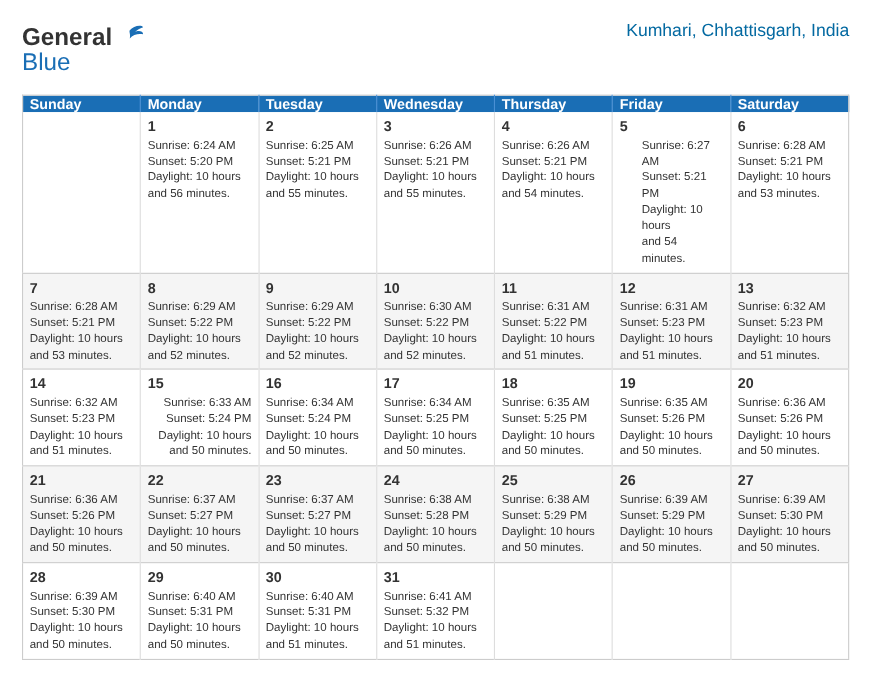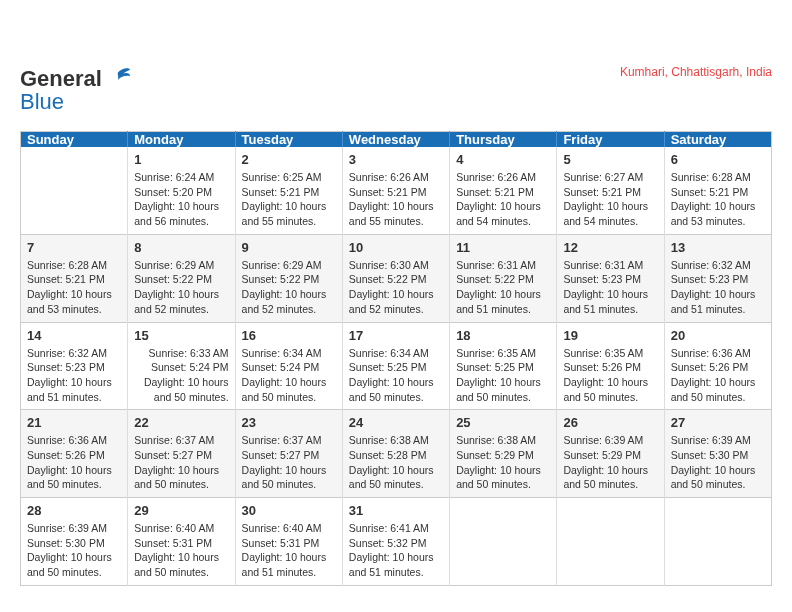--- a/index.html
+++ b/index.html
@@ -8,42 +8,41 @@
       background: #fff;
       width: 792px;
       min-height: 612px;
       padding: 20px;
     }
     .header {
       display: flex;
       justify-content: space-between;
       align-items: flex-start;
       margin-bottom: 16px;
-      margin-top: 45px;
     }
     .logo {
       display: flex;
       align-items: center;
     }
     .logo-icon {
       width: 28px;
       height: 28px;
       margin-left: 2px;
     }
     .title-block {
       text-align: right;
     }
     .month-title {
       font-size: 36px;
       font-weight: bold;
       color: #333;
     }
     .subtitle {
-      font-size: 12px;
-      color: #ef4444;
+      font-size: 16px;
+      color: #0369a1;
       text-align: right;
     }
     table {
       width: 100%;
       border-collapse: collapse;
       border: 1px solid #ccc;
     }
     thead tr {
       background-color: #1a6eb5;
       color: #fff;
@@ -145,21 +144,21 @@
         </td>
         <td>
           <span class="day-num">4</span>
           <div class="cell-info" style="white-space: pre-line;">Sunrise: 6:26 AM
 Sunset: 5:21 PM
 Daylight: 10 hours
 and 54 minutes.</div>
         </td>
         <td>
           <span class="day-num">5</span>
-          <div class="cell-info" style="white-space: pre-line;">Sunrise: 6:27 AM
+          <div class="cell-info" style="white-space: pre-line; margin-left: 20px;">Sunrise: 6:27 AM
 Sunset: 5:21 PM
 Daylight: 10 hours
 and 54 minutes.</div>
         </td>
         <td>
           <span class="day-num">6</span>
           <div class="cell-info" style="white-space: pre-line;">Sunrise: 6:28 AM
 Sunset: 5:21 PM
 Daylight: 10 hours
 and 53 minutes.</div>

